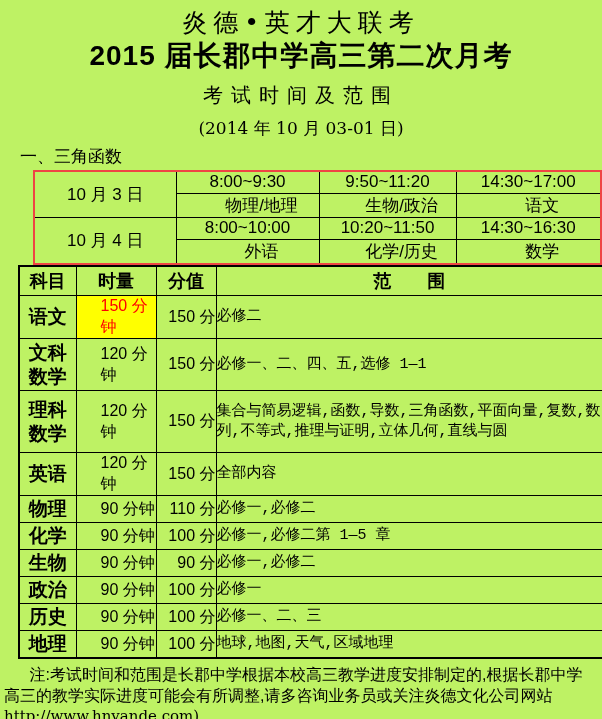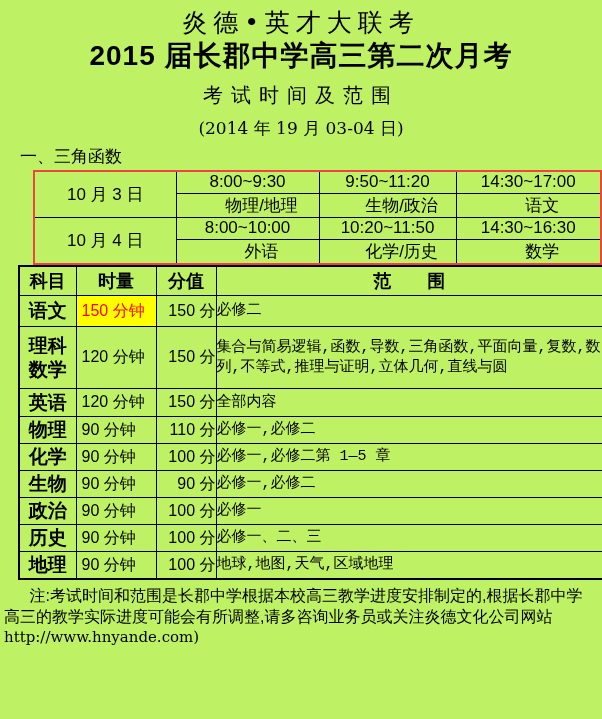--- a/index.html
+++ b/index.html
@@ -79,21 +79,21 @@
   .scope-table .subject-cell {
     font-size: 19px;
     font-weight: bold;
     text-align: center;
     line-height: 24px;
     padding: 1px 2px;
   }
   .scope-table .duration-cell {
     font-size: 16px;
     text-align: left;
-    padding-left: 5px;
+    padding-left: 24px;
   }
   .scope-table .score-cell {
     font-size: 16px;
     text-align: right;
   }
   .scope-table .scope-cell {
     font-family: Liberation Mono, monospace;
     font-size: 15px;
     text-align: left;
     padding: 2px 0;
@@ -119,21 +119,21 @@
 </style>
 </head>
 <body>
 
 <div class="page">
 
   <div class="header">
     <div class="brand-title">炎德•英才大联考</div>
     <div class="main-title">2015 届长郡中学高三第二次月考</div>
     <div class="subtitle">考试时间及范围</div>
-    <div class="date-line">(2014 年 19 月 03-04 日)</div>
+    <div class="date-line">(2014 年 10 月 03-01 日)</div>
   </div>
 
   <div class="section-heading">一、三角函数</div>
 
   <table class="time-table">
     <colgroup>
       <col style="width:142px">
         <col style="width:143px">
         <col style="width:137px">
         <col style="width:145px">
@@ -178,20 +178,26 @@
       <th>时量</th>
       <th>分值</th>
       <th>范　　围</th>
     </tr>
     <tr class="r-yuwen">
       <td class="subject-cell">语文</td>
       <td class="duration-cell hl-cell">150 分钟</td>
       <td class="score-cell">150 分</td>
       <td class="scope-cell">必修二</td>
     </tr>
+    <tr class="r-wenke">
+      <td class="subject-cell">文科数学</td>
+      <td class="duration-cell">120 分钟</td>
+      <td class="score-cell">150 分</td>
+      <td class="scope-cell">必修一、二、四、五,选修 1—1</td>
+    </tr>
     <tr class="r-like">
       <td class="subject-cell">理科数学</td>
       <td class="duration-cell">120 分钟</td>
       <td class="score-cell">150 分</td>
       <td class="scope-cell">集合与简易逻辑,函数,导数,三角函数,平面向量,复数,数列,不等式,推理与证明,立体几何,直线与圆</td>
     </tr>
     <tr class="r-yingyu">
       <td class="subject-cell">英语</td>
       <td class="duration-cell">120 分钟</td>
       <td class="score-cell">150 分</td>

